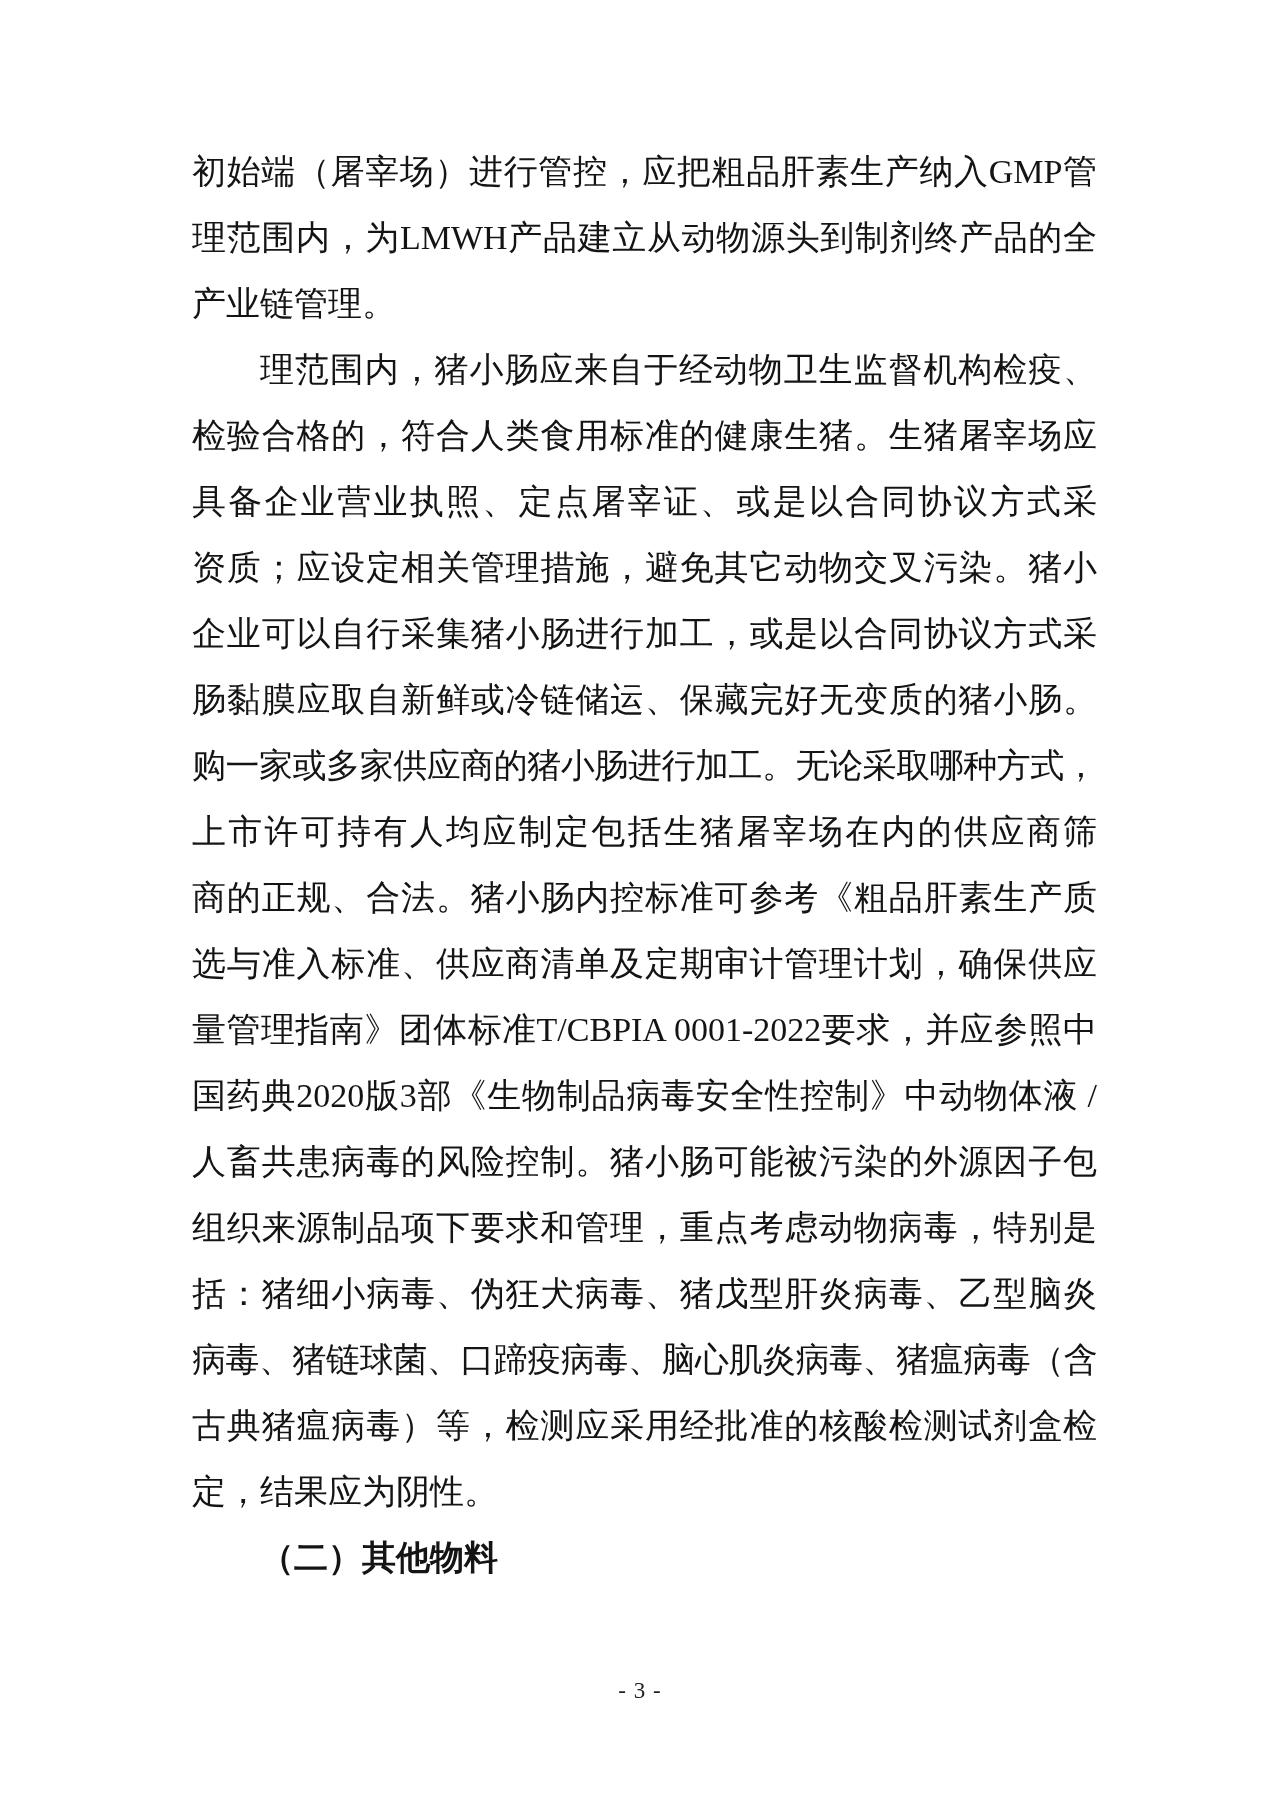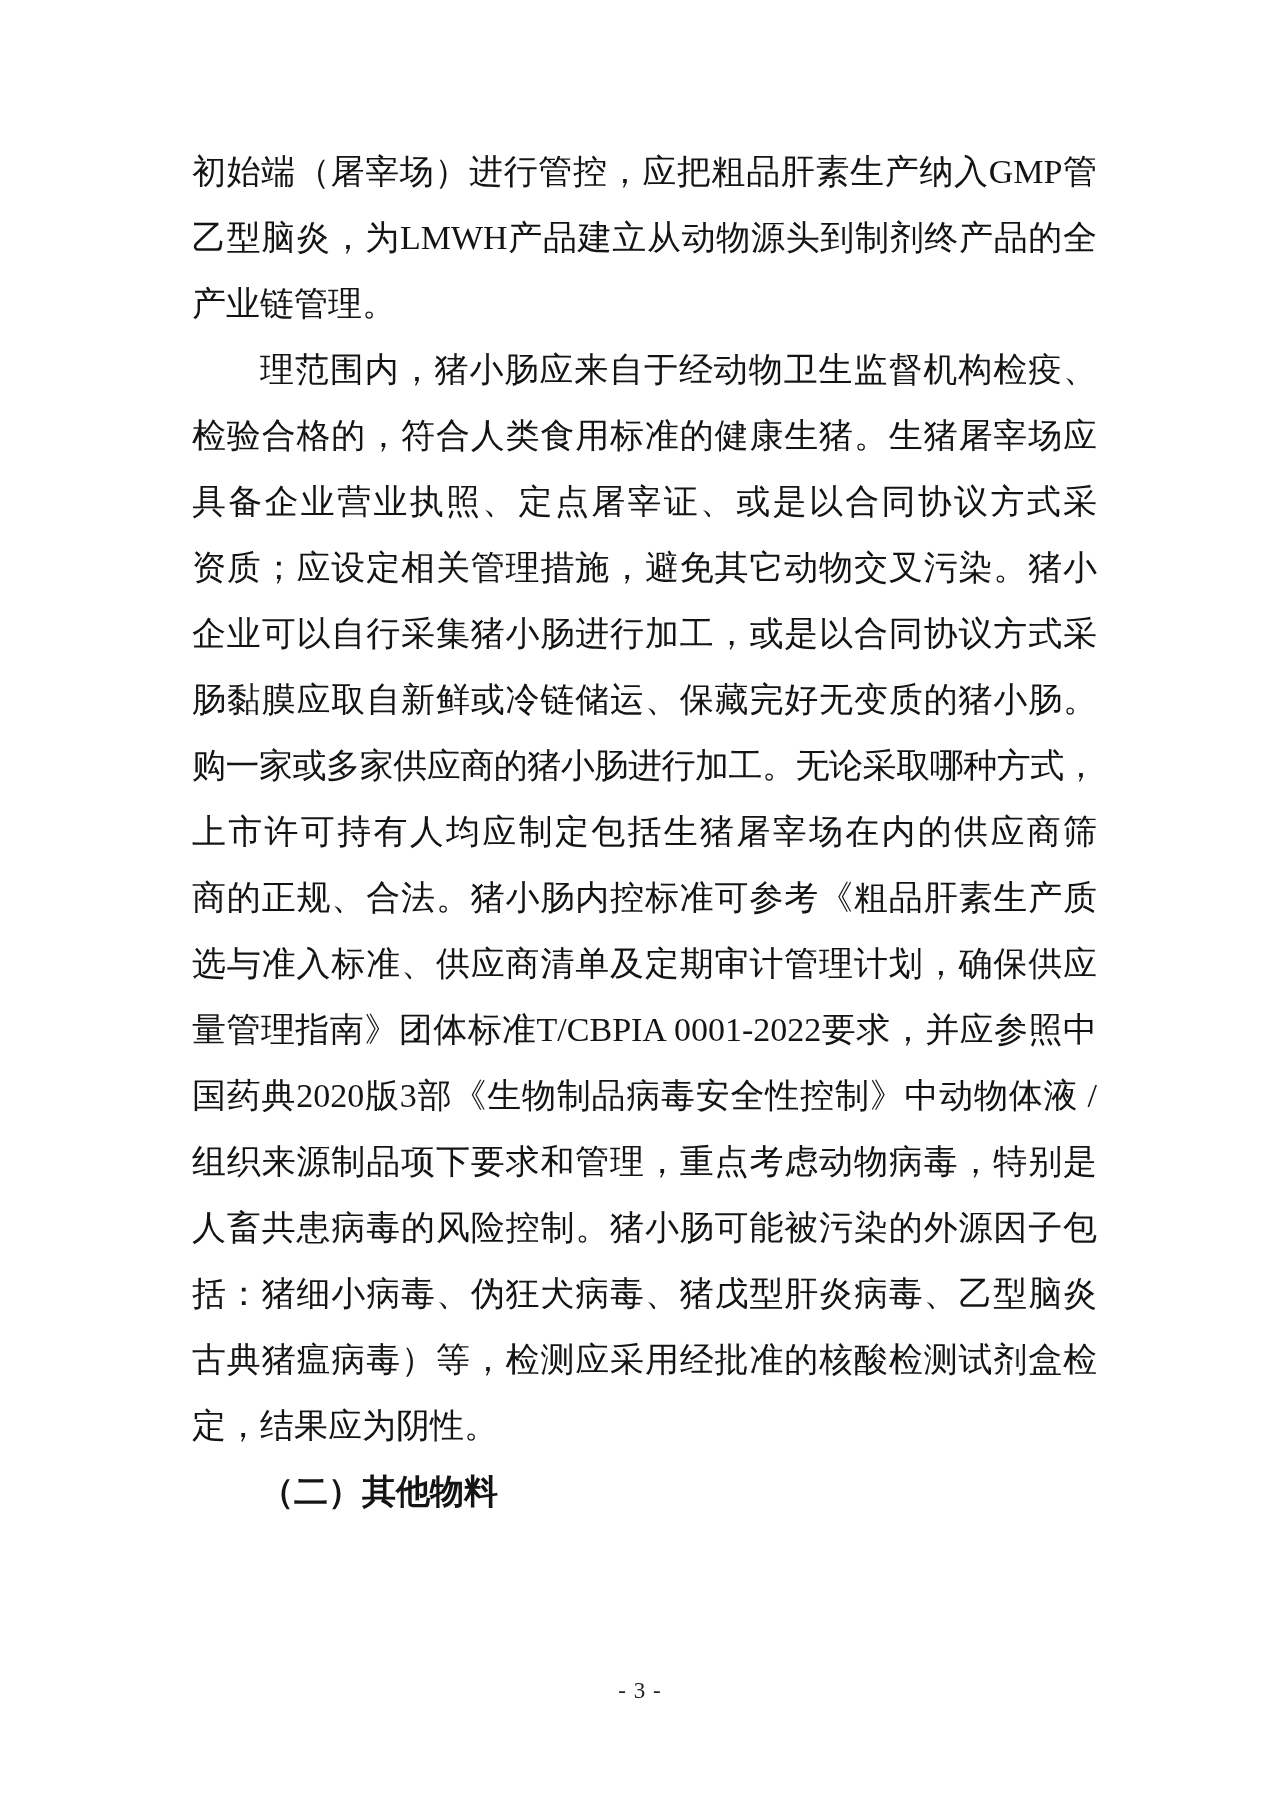--- a/index.html
+++ b/index.html
@@ -49,40 +49,41 @@
   }
 </style>
 </head>
 <body>
 
 <div class="page">
   <div class="text-block">
 
     <div class="para">
       <div class="line fill">初始端（屠宰场）进行管控，应把粗品肝素生产纳入GMP管</div>
-      <div class="line fill">乙型脑炎，为LMWH产品建立从动物源头到制剂终产品的全</div>
+      <div class="line fill">理范围内，为LMWH产品建立从动物源头到制剂终产品的全</div>
       <div class="line">产业链管理。</div>
     </div>
 
     <div class="para">
       <div class="line fill indent">理范围内，猪小肠应来自于经动物卫生监督机构检疫、</div>
       <div class="line fill">检验合格的，符合人类食用标准的健康生猪。生猪屠宰场应</div>
       <div class="line fill">具备企业营业执照、定点屠宰证、或是以合同协议方式采</div>
       <div class="line fill">资质；应设定相关管理措施，避免其它动物交叉污染。猪小</div>
       <div class="line fill">企业可以自行采集猪小肠进行加工，或是以合同协议方式采</div>
       <div class="line fill">肠黏膜应取自新鲜或冷链储运、保藏完好无变质的猪小肠。</div>
       <div class="line fill tight">购一家或多家供应商的猪小肠进行加工。无论采取哪种方式，</div>
       <div class="line fill">上市许可持有人均应制定包括生猪屠宰场在内的供应商筛</div>
       <div class="line fill">商的正规、合法。猪小肠内控标准可参考《粗品肝素生产质</div>
       <div class="line fill">选与准入标准、供应商清单及定期审计管理计划，确保供应</div>
       <div class="line fill">量管理指南》团体标准T/CBPIA 0001-2022要求，并应参照中</div>
       <div class="line fill">国药典2020版3部《生物制品病毒安全性控制》中动物体液 /</div>
+      <div class="line fill">人畜共患病毒的风险控制。猪小肠可能被污染的外源因子包</div>
       <div class="line fill">组织来源制品项下要求和管理，重点考虑动物病毒，特别是</div>
-      <div class="line fill">人畜共患病毒的风险控制。猪小肠可能被污染的外源因子包</div>
       <div class="line fill">括：猪细小病毒、伪狂犬病毒、猪戊型肝炎病毒、乙型脑炎</div>
+      <div class="line fill tight">病毒、猪链球菌、口蹄疫病毒、脑心肌炎病毒、猪瘟病毒（含</div>
       <div class="line fill">古典猪瘟病毒）等，检测应采用经批准的核酸检测试剂盒检</div>
       <div class="line">定，结果应为阴性。</div>
     </div>
 
     <div class="para">
       <div class="line indent heading">（二）其他物料</div>
     </div>
 
   </div>
 

